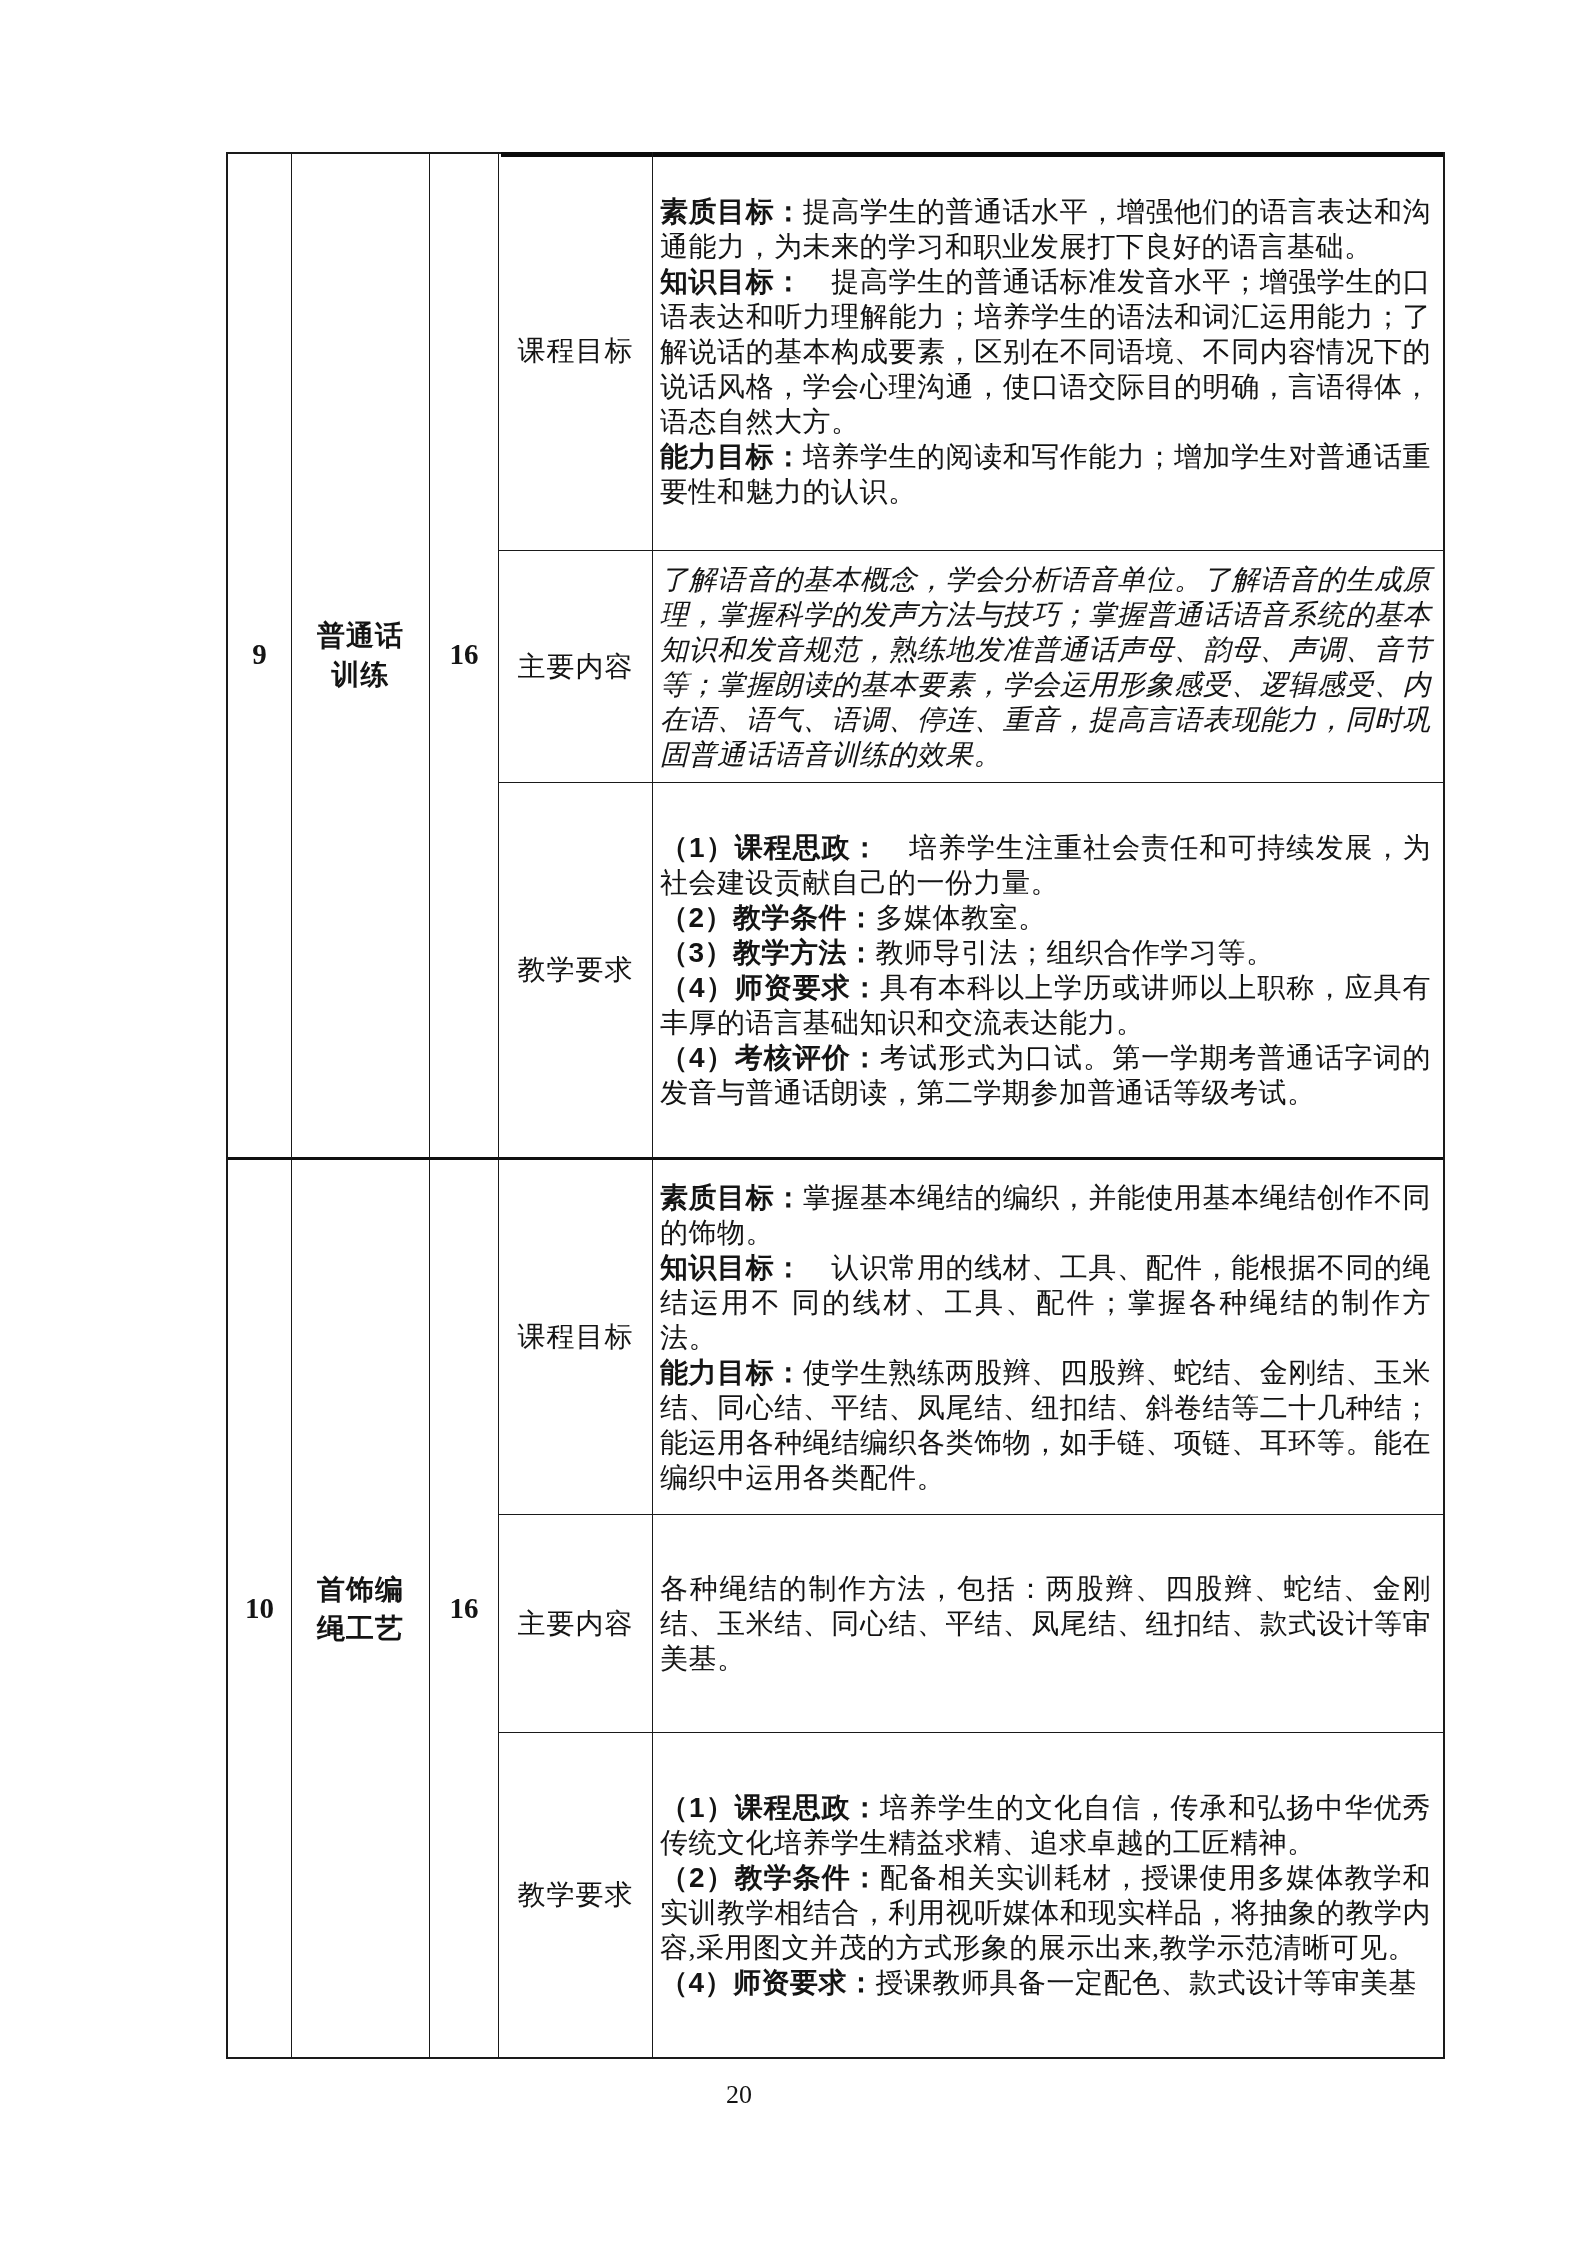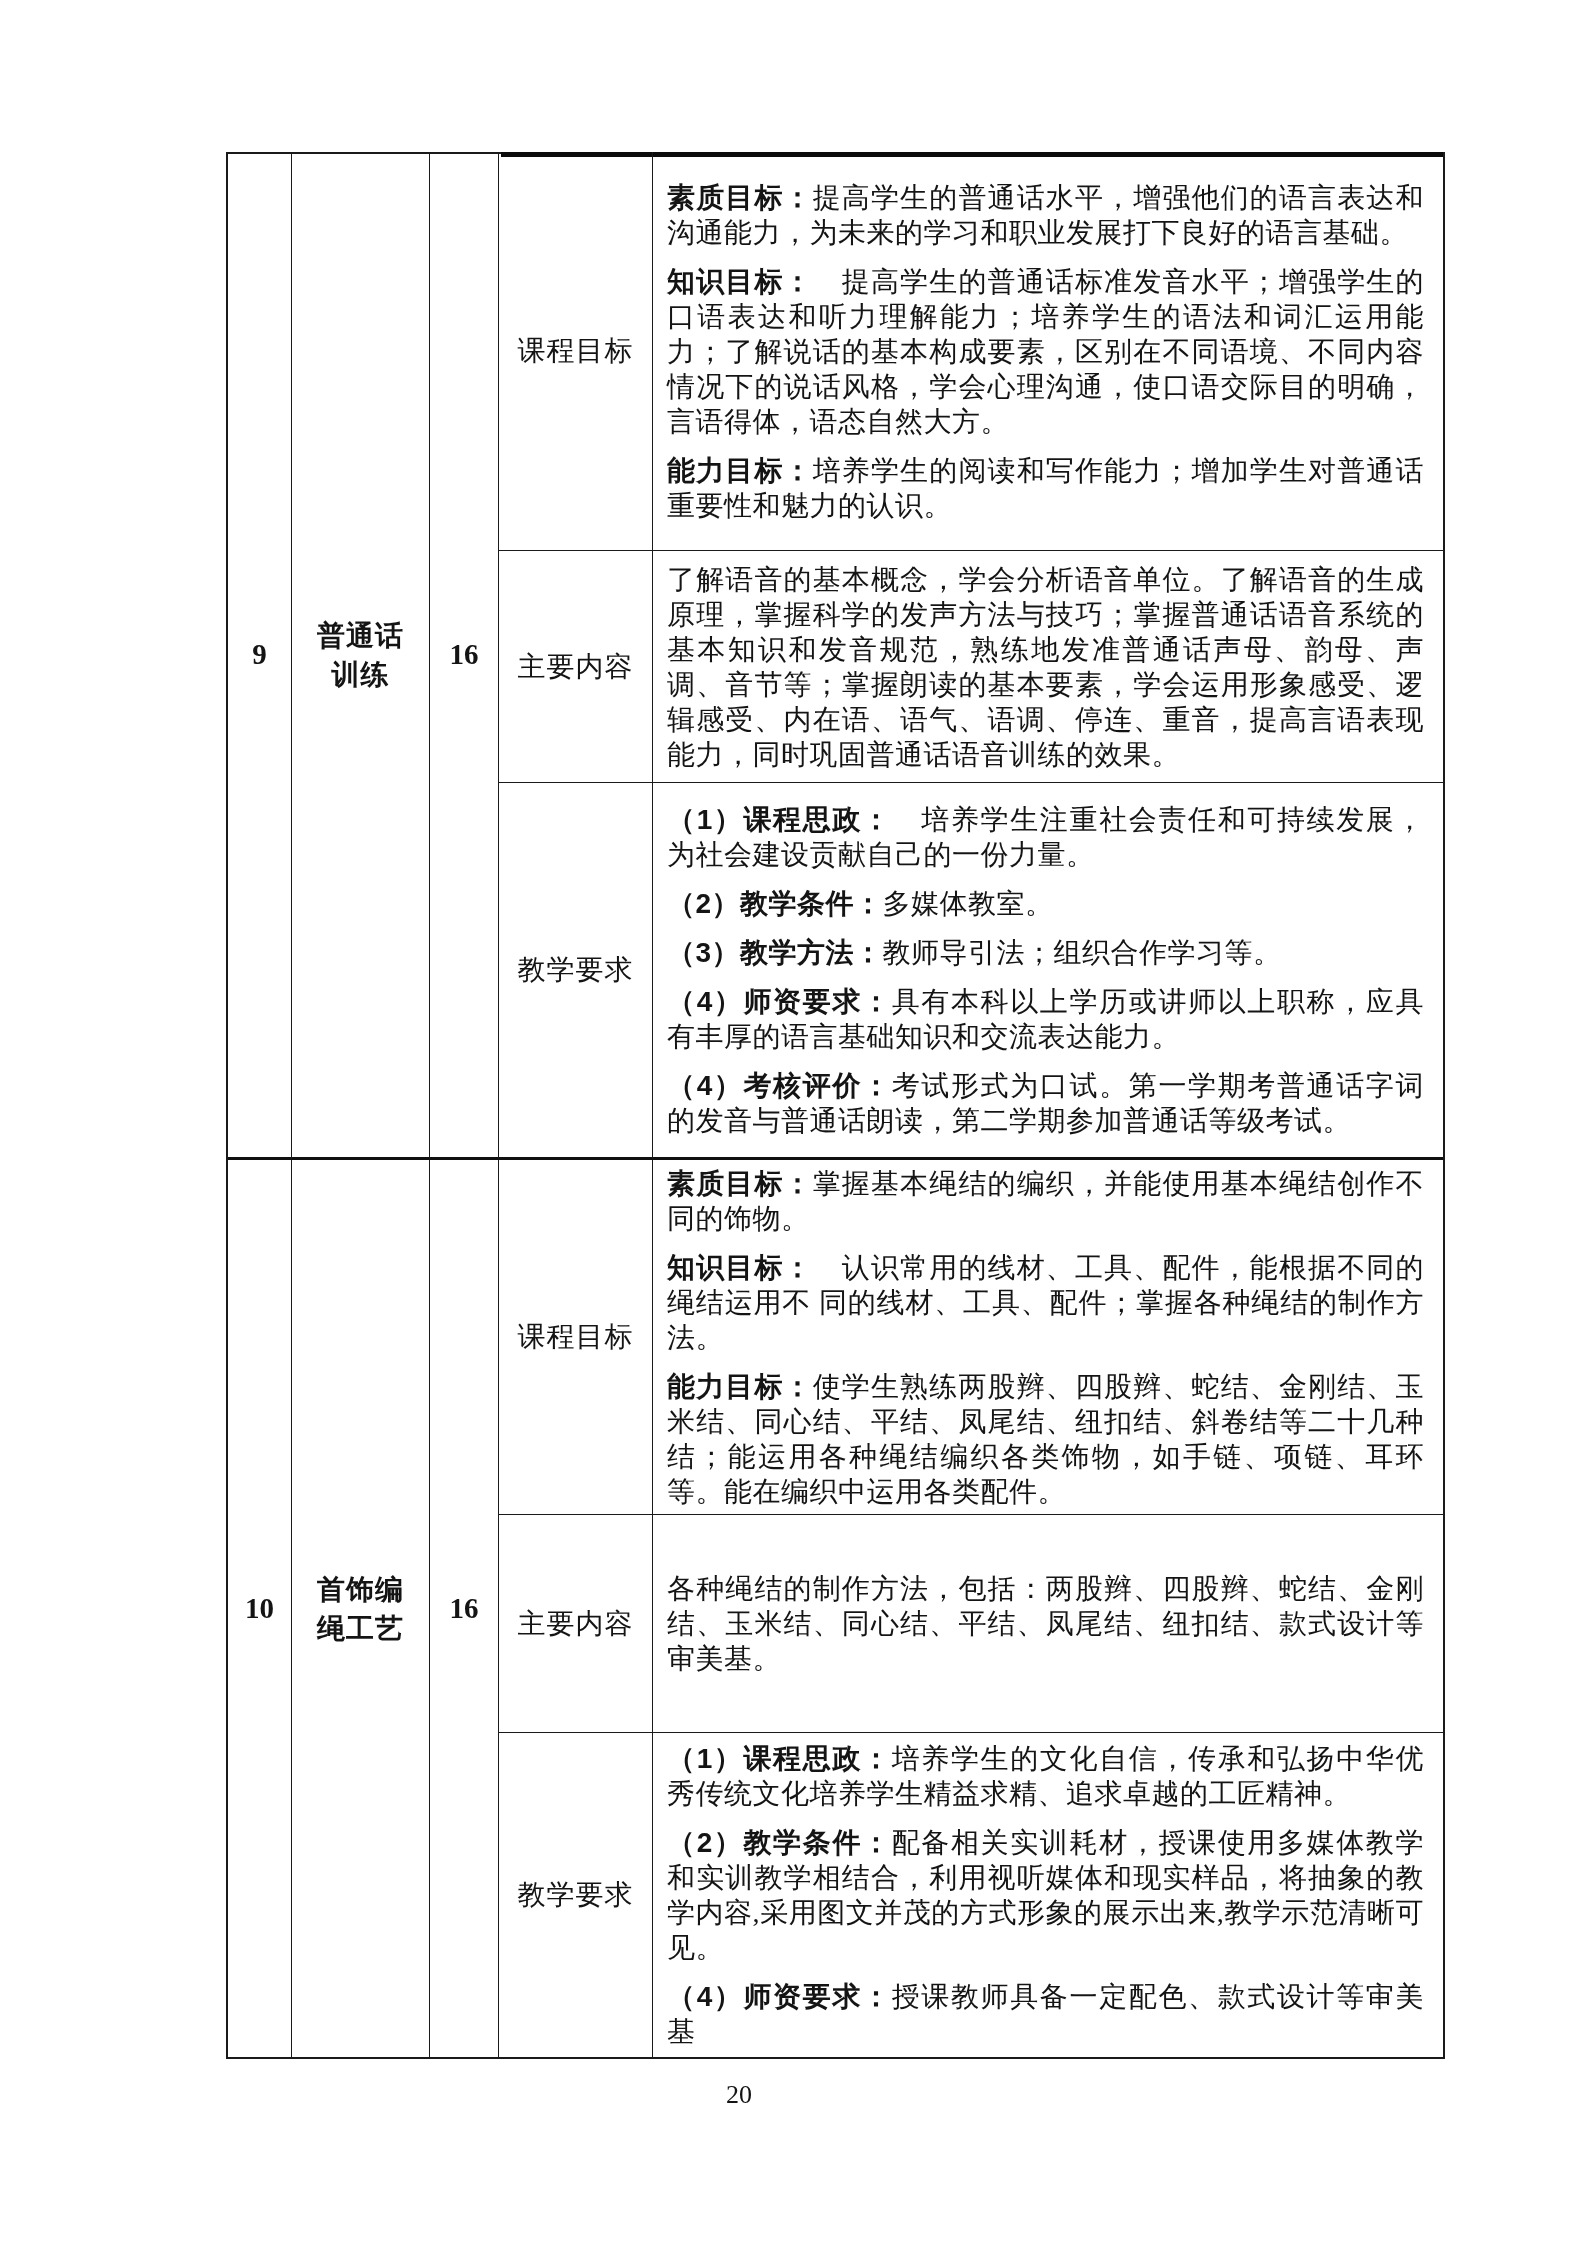--- a/index.html
+++ b/index.html
@@ -43,21 +43,21 @@
     font-size:28px;line-height:39px;text-align:center;letter-spacing:1px;
   }
   .sec-label{
     font-family:"Liberation Sans","DejaVu Sans",sans-serif;font-weight:normal;
     font-size:28px;letter-spacing:1px;white-space:nowrap;
   }
   .content{
     flex-direction:column;align-items:stretch;justify-content:center;
     padding:0 12px 0 7px;font-size:28px;line-height:35px;letter-spacing:.5px;
   }
-  .para{margin:7px;text-align:justify;}
+  .para{margin:0;text-align:justify;}
   .hd{
     font-family:"Liberation Sans","DejaVu Sans",sans-serif;
     font-weight:bold;font-style:normal;
   }
   #page-number{
     position:absolute;left:679px;top:2080px;width:120px;text-align:center;
     font-size:26px;color:#141414;
   }
 </style>
 </head>
@@ -77,21 +77,21 @@
           </div>
         </div>
         <div class="cell num heavy-b" style="grid-area: 1 / 3 / span 3;">16</div>
         <div class="cell sec-label " style="grid-area: 1 / 4 / span 1;">课程目标</div>
         <div class="cell content no-r " style="grid-area: 1 / 5 / span 1;">
           <p class="para"><b class="hd">素质目标：</b>提高学生的普通话水平，增强他们的语言表达和沟通能力，为未来的学习和职业发展打下良好的语言基础。</p>
           <p class="para"><b class="hd">知识目标：</b>　提高学生的普通话标准发音水平；增强学生的口语表达和听力理解能力；培养学生的语法和词汇运用能力；了解说话的基本构成要素，区别在不同语境、不同内容情况下的说话风格，学会心理沟通，使口语交际目的明确，言语得体，语态自然大方。</p>
           <p class="para"><b class="hd">能力目标：</b>培养学生的阅读和写作能力；增加学生对普通话重要性和魅力的认识。</p>
         </div>
         <div class="cell sec-label " style="grid-area: 2 / 4 / span 1;">主要内容</div>
-        <div class="cell content no-r " style="grid-area: 2 / 5 / span 1;">
+        <div class="cell content no-r " style="grid-area: 2 / 5 / span 1; font-style: italic;">
           <p class="para">了解语音的基本概念，学会分析语音单位。了解语音的生成原理，掌握科学的发声方法与技巧；掌握普通话语音系统的基本知识和发音规范，熟练地发准普通话声母、韵母、声调、音节等；掌握朗读的基本要素，学会运用形象感受、逻辑感受、内在语、语气、语调、停连、重音，提高言语表现能力，同时巩固普通话语音训练的效果。</p>
         </div>
         <div class="cell sec-label heavy-b" style="grid-area: 3 / 4 / span 1;">教学要求</div>
         <div class="cell content no-r heavy-b" style="grid-area: 3 / 5 / span 1;">
           <p class="para"><b class="hd">（1）课程思政：</b>　培养学生注重社会责任和可持续发展，为社会建设贡献自己的一份力量。</p>
           <p class="para"><b class="hd">（2）教学条件：</b>多媒体教室。</p>
           <p class="para"><b class="hd">（3）教学方法：</b>教师导引法；组织合作学习等。</p>
           <p class="para"><b class="hd">（4）师资要求：</b>具有本科以上学历或讲师以上职称，应具有丰厚的语言基础知识和交流表达能力。</p>
           <p class="para"><b class="hd">（4）考核评价：</b>考试形式为口试。第一学期考普通话字词的发音与普通话朗读，第二学期参加普通话等级考试。</p>
         </div>

